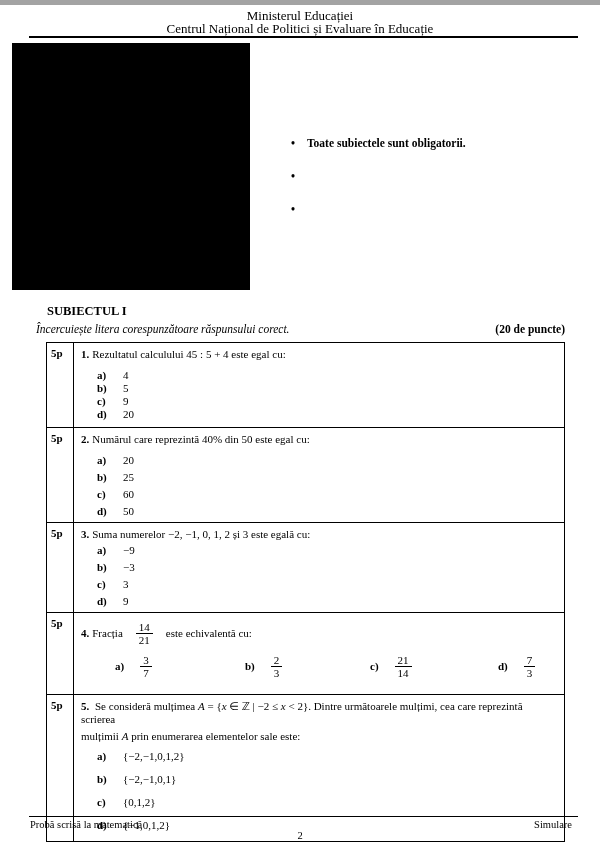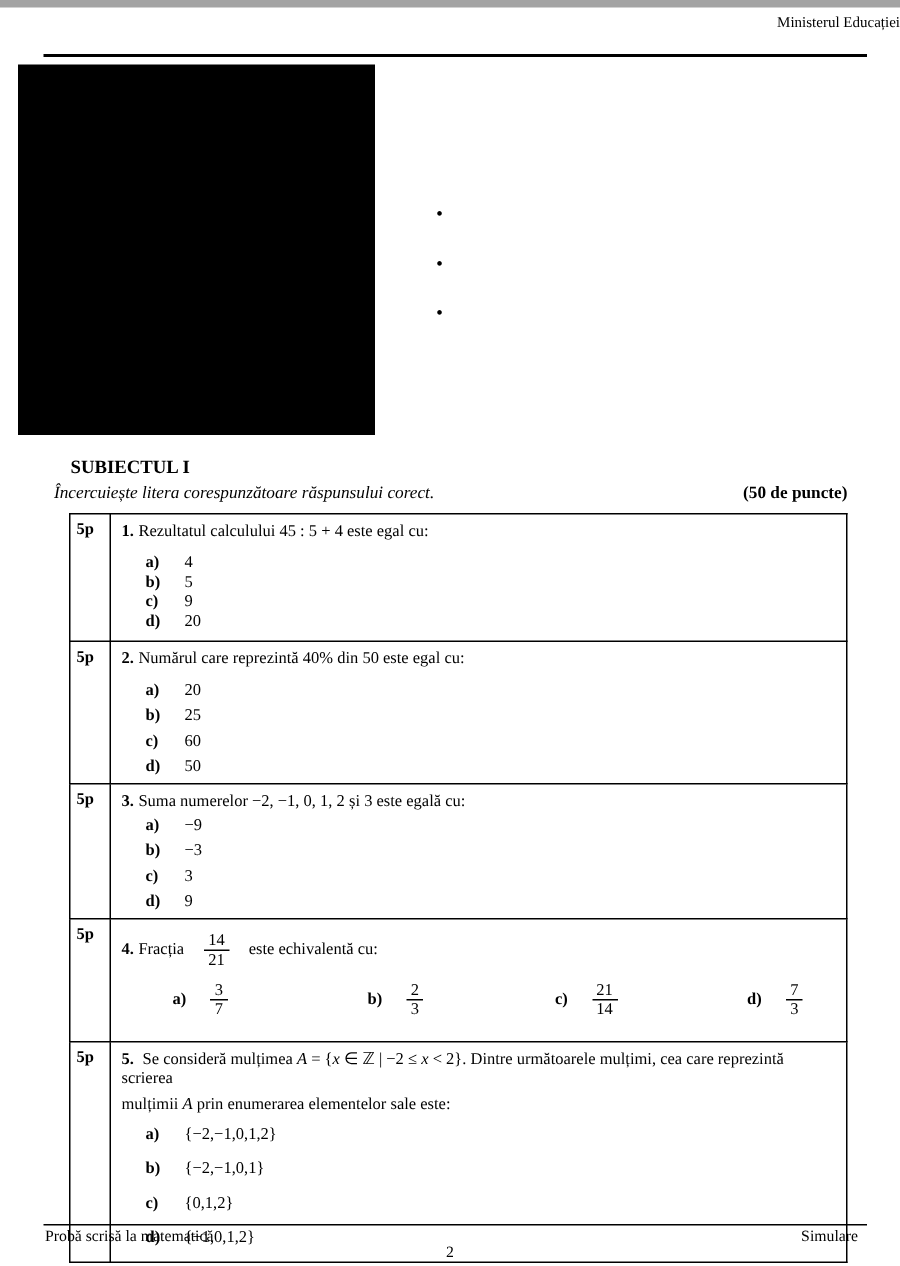--- a/index.html
+++ b/index.html
@@ -4,22 +4,22 @@
 <style>
   html,body { margin:0; padding:0; }
   body {
     width:600px; height:844px; position:relative;
     background:#ffffff; color:#000;
     font-family:"Liberation Serif", serif;
     overflow:hidden;
   }
   .top-strip { position:absolute; top:0; left:0; width:600px; height:5px; background:#a3a3a3; }
 
-  .header { position:absolute; top:9px; left:0; width:600px; text-align:right;
-            font-size:10px; line-height:13px; }
+  .header { position:absolute; top:9px; left:0; width:600px; text-align:center;
+            font-size:13px; line-height:13px; }
   .header-rule { position:absolute; top:36px; left:29px; width:549px; border-top:2px solid #000; }
 
   .redaction { position:absolute; left:12px; top:43px; width:238px; height:247px; background:#000; }
 
   .notes { position:absolute; left:291px; top:136px; width:290px; }
   .note { display:flex; font-weight:bold; font-size:11.5px; line-height:14px; margin-bottom:19px; }
   .note .bullet { width:16px; flex:0 0 16px; }
 
   .section-title { position:absolute; left:47px; top:304px; font-weight:bold; font-size:12.5px;text-align:center; }
   .instruction   { position:absolute; left:36px; top:323px; font-weight:normal; font-style:italic; font-size:11.5px; }
@@ -58,40 +58,42 @@
   .footer-right { position:absolute; right:28px; top:819px; font-size:10.5px; }
   .page-num     { position:absolute; top:830px; left:0; width:600px; text-align:center; font-size:10.5px; }
 </style>
 </head>
 <body>
 
 <div class="top-strip"></div>
 
 <div class="header">
   <div>Ministerul Educației</div>
+  <div>Centrul Național de Politici și Evaluare în Educație</div>
 </div>
 <div class="header-rule"></div>
 
 <div class="redaction"></div>
 
 <div class="notes">
   <div class="note">
     <span class="bullet">•</span>
+    <span>Toate subiectele sunt obligatorii.</span>
   </div>
   <div class="note">
     <span class="bullet">•</span>
   </div>
   <div class="note">
     <span class="bullet">•</span>
   </div>
 </div>
 
 <div class="section-title">SUBIECTUL I</div>
 <div class="instruction">Încercuiește litera corespunzătoare răspunsului corect.</div>
-<div class="points-total">(50 de puncte)</div>
+<div class="points-total">(20 de puncte)</div>
 
 <table class="qtable">
 
   <tbody>
       <tr style="height:85px;">
     <td class="pts">5p</td>
     <td class="body">
       <div>
         <span class="qnum">1.</span><span>Rezultatul calculului 45 : 5 + 4 este egal cu:</span>
       </div>

